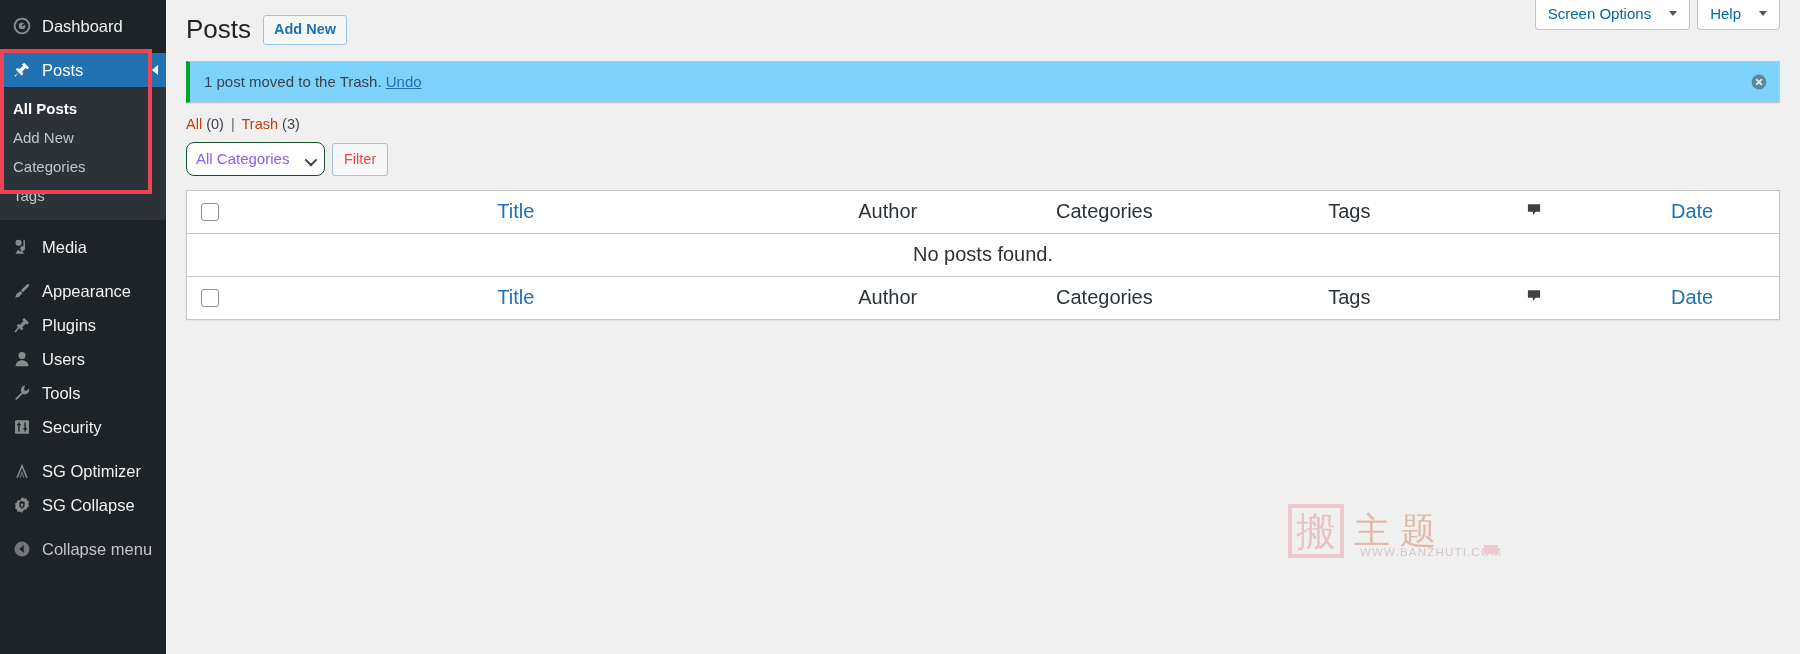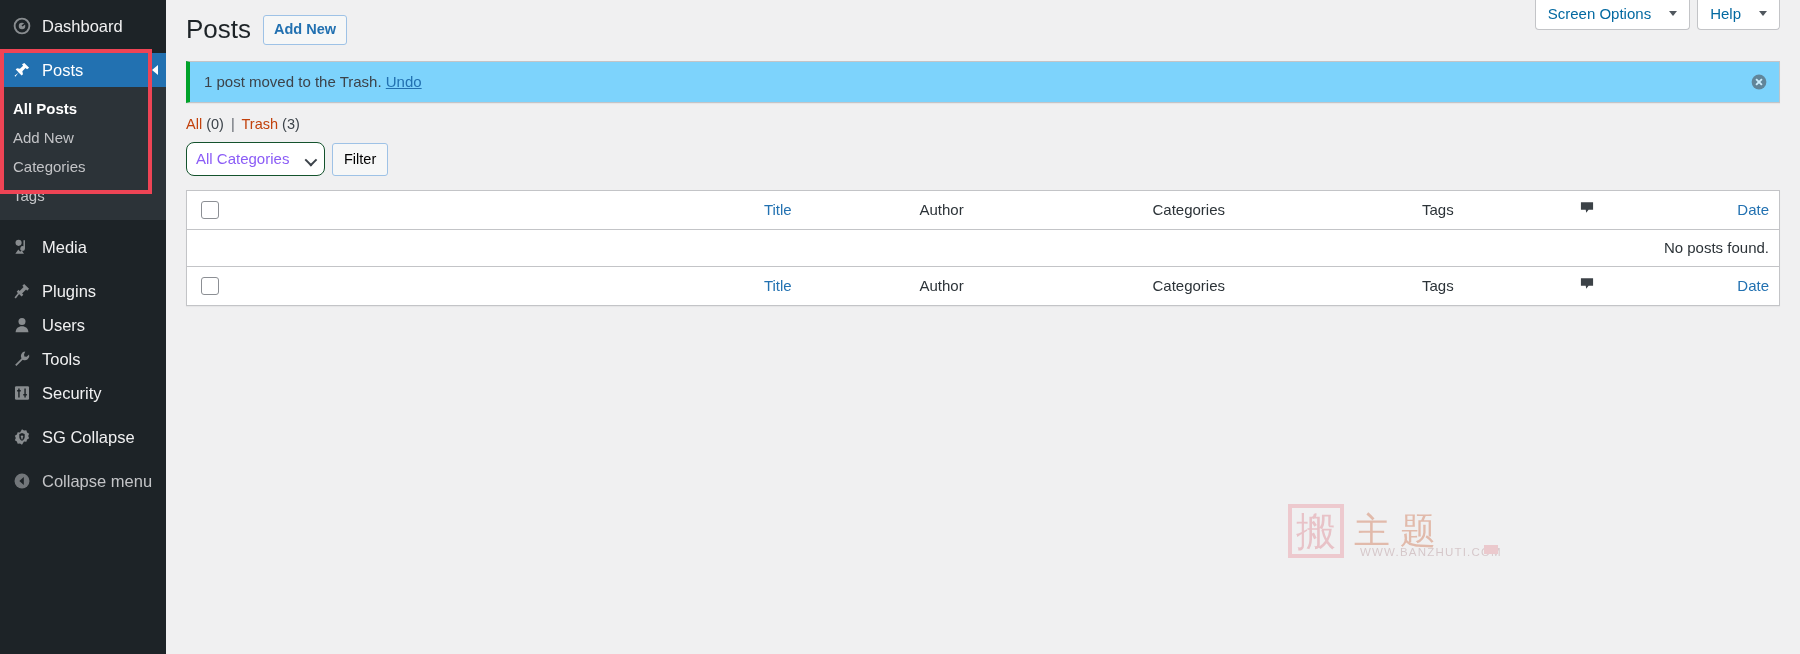--- a/index.html
+++ b/index.html
@@ -161,39 +161,39 @@
     position: absolute; right: 11px; top: 50%;
     margin-top: -2px;
     width: 9px; height: 9px;
     border-right: 2px solid #3c434a;
     border-bottom: 2px solid #3c434a;
     transform: rotate(45deg) translateY(-2px);
     pointer-events: none;
   }
   #filter-btn {
     border: 1px solid #9ec2e6; background: #f6f7f7;
-    color: #000000; font-size: 14.5px;
+    color: #ef4444; font-size: 14.5px;
     padding: 5px 11px 6px 11px; border-radius: 3px;
     cursor: pointer; line-height: 1.4;
   }
 
   
   #posts-table {
     margin: 14px 20px 0 20px;
     background: #fff;
     border: 1px solid #c3c4c7;
     border-radius: 0;
     box-shadow: 0 1px 1px rgba(0,0,0,.04);
     width: calc(100% - 40px);
     border-collapse: collapse;
     table-layout: fixed;
   }
   #posts-table th, #posts-table td {
-    text-align: right; font-weight: normal;
-    font-size: 15px; color: #2c3338;
+    text-align: center; font-weight: normal;
+    font-size: 20px; color: #2c3338;
     padding: 9px 10px 10px 10px;
     vertical-align: middle;
   }
   #posts-table thead th { border-bottom: 1px solid #c3c4c7; }
   #posts-table tfoot th { border-top: 1px solid #c3c4c7; }
   #posts-table th a { color: #2271b1; text-decoration: none; }
   .col-cb { width: 40px; padding-left: 14px !important; }
   .col-title { width: 525px; }
   .col-author { width: 158px; }
   .col-cats { width: 240px; }
@@ -303,20 +303,29 @@
           </svg>
       </span>
       <span class="mi-label">Media</span>
     </div>
 
     <div class="menu-sep"></div>
 
     <div class="menu-item">
       <span class="mi-ico">
         <svg width="18" height="18" viewBox="0 0 20 20">
+            <path d="M17.6 2.6 c.8.8.5 1.8-.5 2.7 L11 11.4 8.8 9.2 15.1 3.1 c.9-1 1.9-1.3 2.5-.5 z" fill="#a7aaad"></path>
+            <path d="M8.2 10 L10.4 12.2 6.6 16.6 2.6 17.6 3.6 13.6 z" fill="#a7aaad"></path>
+          </svg>
+      </span>
+      <span class="mi-label">Appearance</span>
+    </div>
+    <div class="menu-item">
+      <span class="mi-ico">
+        <svg width="18" height="18" viewBox="0 0 20 20">
             <path d="M12.4 2.2 l5.4 5.4 -2 2 -1.3-1.3 -4.4 4.4 1.4 1.4 -2 2 -5.4-5.4 2-2 1.3 1.3 4.4-4.4 -1.4-1.4 z" fill="#a7aaad"></path>
             <path d="M6.4 12.6 L2.4 17.8" stroke="#a7aaad" stroke-width="1.8"></path>
           </svg>
       </span>
       <span class="mi-label">Plugins</span>
     </div>
     <div class="menu-item">
       <span class="mi-ico">
         <svg width="18" height="18" viewBox="0 0 20 20">
             <circle cx="10" cy="6" r="3.9" fill="#a7aaad"></circle>
@@ -339,20 +348,29 @@
             <rect x="2.2" y="2.4" width="15.6" height="15.2" rx="1.4" fill="#a7aaad"></rect>
             <path d="M6.6 5 v10 M13.4 5 v10" stroke="#1d2327" stroke-width="1.6"></path>
             <path d="M4.6 7.6 h4 M11.4 12 h4" stroke="#1d2327" stroke-width="1.6"></path>
           </svg>
       </span>
       <span class="mi-label">Security</span>
     </div>
 
     <div class="menu-sep"></div>
 
+    <div class="menu-item">
+      <span class="mi-ico">
+        <svg width="18" height="18" viewBox="0 0 20 20">
+            <path d="M10 2 L16.4 17.6 h-1.9 L10 6.4 5.5 17.6 H3.6 Z" fill="#a7aaad"></path>
+            <path d="M10 9.4 L12.6 17.6 h-1.3 L10 13.4 8.7 17.6 H7.4 Z" fill="#8b8f94"></path>
+          </svg>
+      </span>
+      <span class="mi-label">SG Optimizer</span>
+    </div>
     <div class="menu-item">
       <span class="mi-ico">
         <svg width="18" height="18" viewBox="0 0 20 20">
             <path d="M10 1.4 l2.2 1.5 2.6-.4 .9 2.5 2.2 1.4 -1 2.5 1 2.5 -2.2 1.4 -.9 2.5 -2.6-.4 L10 18.6 7.8 17.1 5.2 17.5 4.3 15 2.1 13.6 3.1 11.1 2.1 8.6 4.3 7.2 5.2 4.7 7.8 5.1 Z" fill="#a7aaad"></path>
             <path d="M10 5.6 c1.9.7 3 1.3 3 1.3 v3.2 c0 2.1-1.4 3.4-3 4.2 -1.6-.8-3-2.1-3-4.2 V6.9 s1.1-.6 3-1.3 z" fill="#1d2327"></path>
             <circle cx="10" cy="9.5" r="1.3" fill="#a7aaad"></circle>
             <rect x="9.3" y="10" width="1.4" height="2.6" fill="#a7aaad"></rect>
           </svg>
       </span>
       <span class="mi-label">SG Collapse</span>

